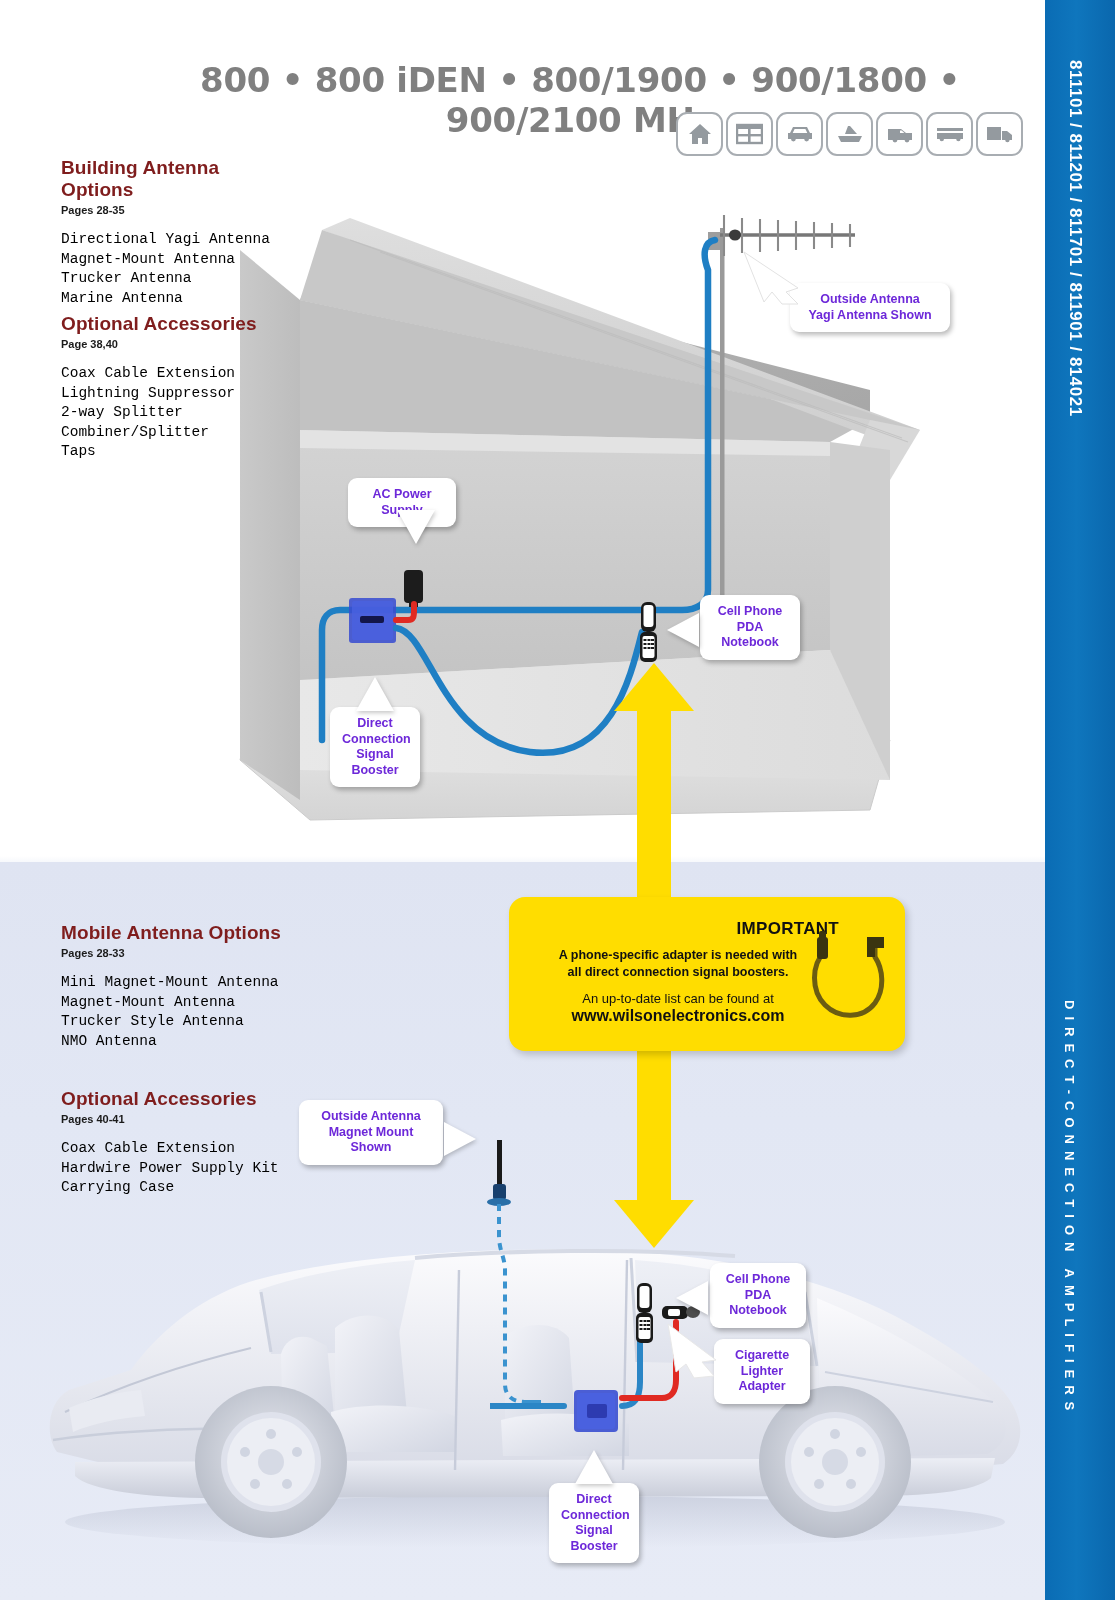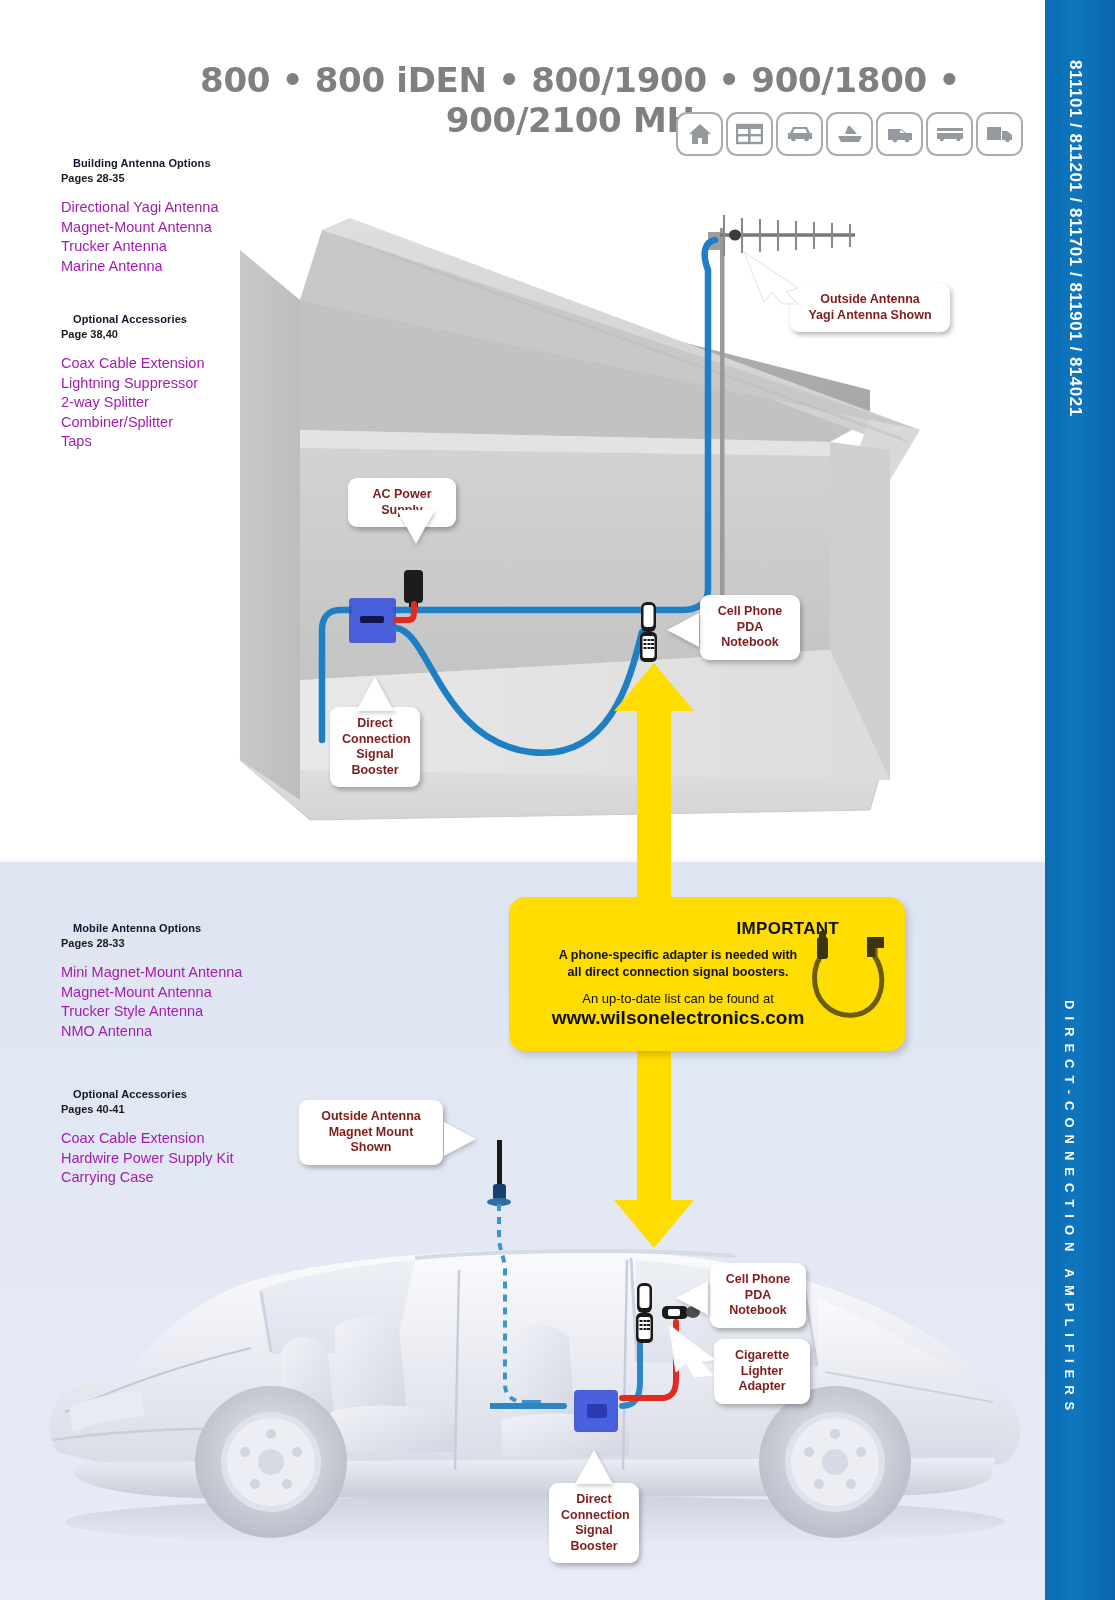--- a/index.html
+++ b/index.html
@@ -27,31 +27,31 @@
   .header-title{position:absolute;left:150px;top:60px;width:860px;text-align:center;
     font-size:34px;font-weight:700;color:#808080;letter-spacing:-.3px;
     font-family:"DejaVu Sans",sans-serif;}
   .icon-row{position:absolute;left:676px;top:112px;display:flex;gap:3px;}
   .app-icon{width:43px;height:40px;border:2px solid #a8adb2;border-radius:11px;
     background:#fff;display:flex;align-items:center;justify-content:center;}
   .app-icon svg{display:block;}
 
   
   .side-block{position:absolute;left:61px;width:230px;}
-  .side-h{font-size:11px;font-weight:700;color:#0f172a;letter-spacing:.1px;
-          margin:0 0 3px 12px;}
+  .side-h{font-size:19px;font-weight:700;color:#7f1d1d;letter-spacing:.1px;
+          margin:0 0 3px 0;}
   .side-pages{font-size:11px;font-weight:700;color:#1b1b1b;margin:0 0 14px 0;}
   .side-list{margin:0;padding:0;list-style:none;}
-  .side-list li{font-size:14.5px;color:#a21caf;line-height:19.6px;white-space:nowrap;}
+  .side-list li{font-size:14.5px;color:#000000;line-height:19.6px;white-space:nowrap;font-family:Liberation Mono, monospace;}
 
   
   .illus{position:absolute;}
   .callout{position:absolute;background:#fff;border-radius:9px;
     box-shadow:2px 3px 5px rgba(0,0,0,.27);
-    font-size:12.5px;font-weight:700;color:#7f1d1d;line-height:15.5px;
+    font-size:12.5px;font-weight:700;color:#6d28d9;line-height:15.5px;
     text-align:center;padding:9px 12px;box-sizing:border-box;}
 
   
   .ptr{position:absolute;width:0;height:0;}
   .ptr-up{border-left:19px solid transparent;border-right:19px solid transparent;
           border-bottom:34px solid #fff;filter:drop-shadow(1px 2px 2px rgba(0,0,0,.22));}
   .ptr-down{border-left:19px solid transparent;border-right:19px solid transparent;
             border-top:34px solid #fff;filter:drop-shadow(1px 2px 2px rgba(0,0,0,.22));}
   .ptr-left{border-top:17px solid transparent;border-bottom:17px solid transparent;
             border-right:32px solid #fff;filter:drop-shadow(1px 2px 2px rgba(0,0,0,.22));}
@@ -71,21 +71,21 @@
   
   .important-box{position:absolute;left:509px;top:897px;width:396px;height:154px;
     background:#FFDD00;border-radius:16px;box-shadow:3px 4px 7px rgba(0,0,0,.18);}
   .imp-title{position:absolute;left:0;top:22px;width:330px;text-align:right;
     font-size:17px;font-weight:700;color:#111;letter-spacing:.3px;}
   .imp-line1{position:absolute;left:14px;top:50px;width:310px;text-align:center;
     font-size:12.5px;color:#111;line-height:17px;font-weight:bold;}
   .imp-line2{position:absolute;left:14px;top:93px;width:310px;text-align:center;
     font-size:13px;color:#111;line-height:17px;}
   .imp-url{position:absolute;left:14px;top:110px;width:310px;text-align:center;
-    font-size:19px;font-weight:700;color:#111;}
+    font-size:16px;font-weight:700;color:#111;}
   .imp-cable{position:absolute;left:296px;top:32px;}
 </style>
 </head>
 <body>
 
 <div class="page">
 
   <div class="bg-top"></div>
   <div class="bg-seam"></div>
   <div class="bg-bottom"></div>

